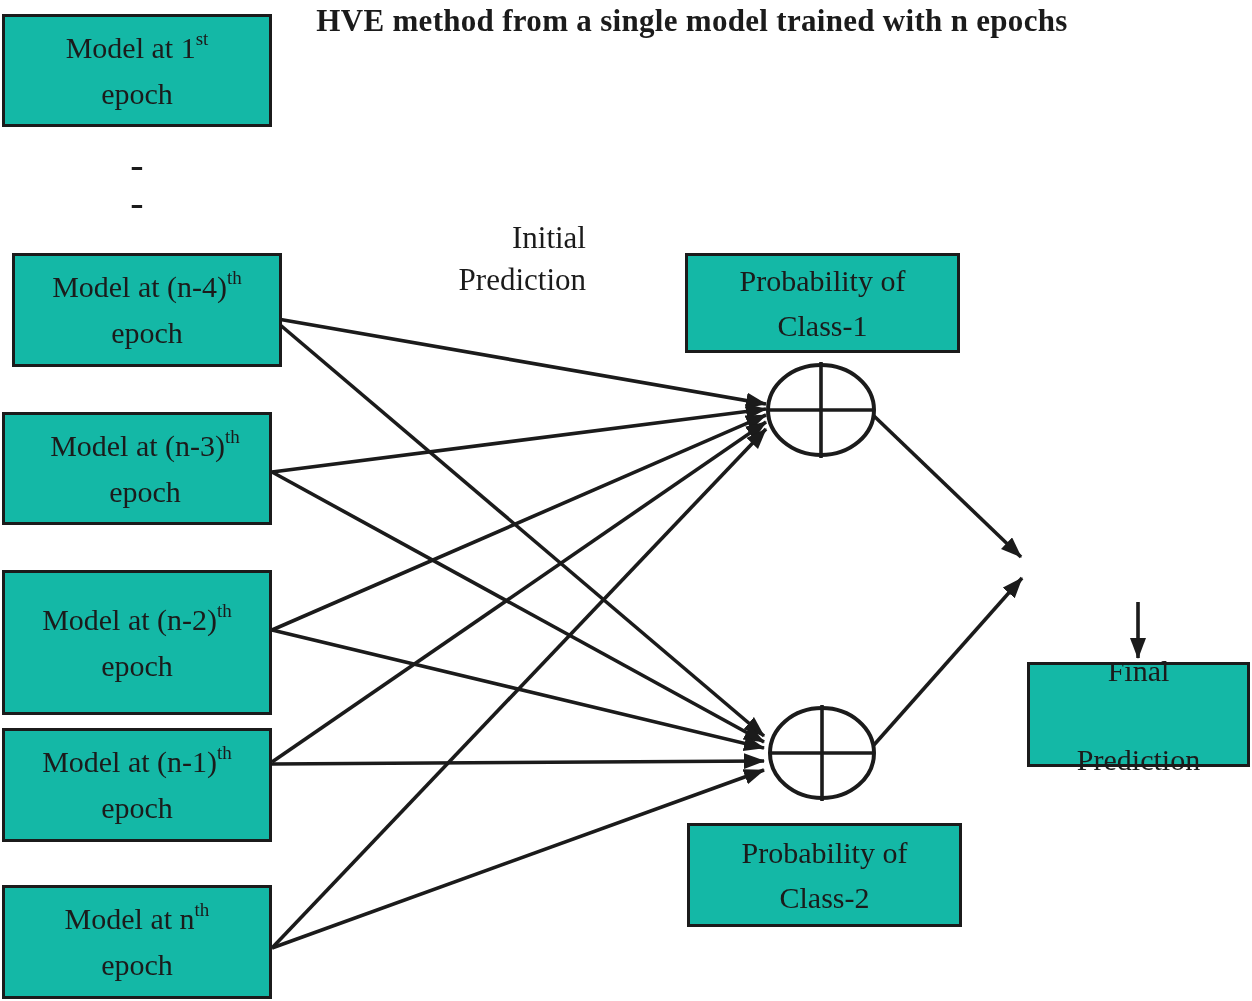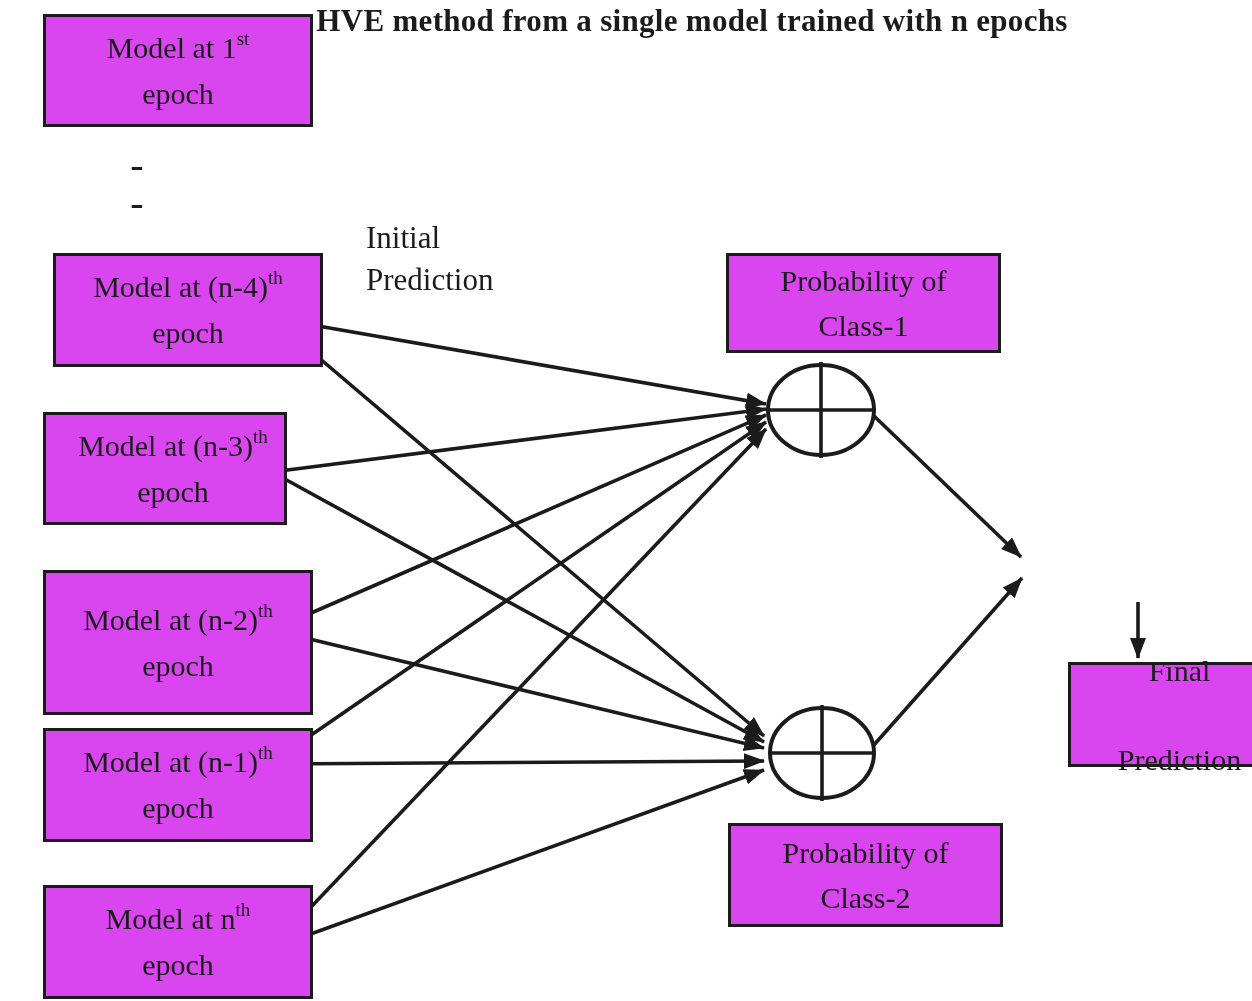--- a/index.html
+++ b/index.html
@@ -10,43 +10,42 @@
     background: #ffffff;
     font-family: "Liberation Serif", "DejaVu Serif", serif;
     color: #1b1b1b;
     overflow: hidden;
   }
   .layer { position: absolute; left: 0; top: 0; }
   .dbox {
     position: absolute;
     box-sizing: border-box;
     border: 3px solid #1b1b1b;
-    background: #d946ef;
+    background: #14b8a6;
     display: flex;
     flex-direction: column;
     align-items: center;
     justify-content: center;
     text-align: center;
     font-size: 30px;
     line-height: 46px;
     color: #1b1b1b;
-    margin-left: 41px;
   }
   .dbox sup { font-size: 19px; line-height: 0; vertical-align: 13px; }
   .title {
     position: absolute;
     left: 252px; top: 3px; width: 880px;
     text-align: center;
     font-size: 31px;
     font-weight: bold;
     letter-spacing: 0.3px;
   }
   .floating-label {
     position: absolute;
-    text-align: left;
+    text-align: right;
     font-size: 31px;
     line-height: 42px;
   }
   .gap-dashes {
     position: absolute;
     left: 2px; top: 146px; width: 270px;
     text-align: center;
     font-size: 40px;
     line-height: 38px;
   }
@@ -107,21 +106,21 @@
   <div class="gap-dashes">
     <div>-</div>
     <div>-</div>
   </div>
 
   <div class="dbox" style="left:12px; top:253px; width:270px; height:114px;">
     <div><span>Model at (n-4)</span><sup>th</sup></div>
     <div>epoch</div>
   </div>
 
-  <div class="dbox" style="left:2px; top:412px; width:244px; height:113px;padding-left:16px;">
+  <div class="dbox" style="left:2px; top:412px; width:270px; height:113px;padding-left:16px;">
     <div><span>Model at (n-3)</span><sup>th</sup></div>
     <div>epoch</div>
   </div>
 
   <div class="dbox" style="left:2px; top:570px; width:270px; height:145px;">
     <div><span>Model at (n-2)</span><sup>th</sup></div>
     <div>epoch</div>
   </div>
 
   <div class="dbox" style="left:2px; top:728px; width:270px; height:114px;">

